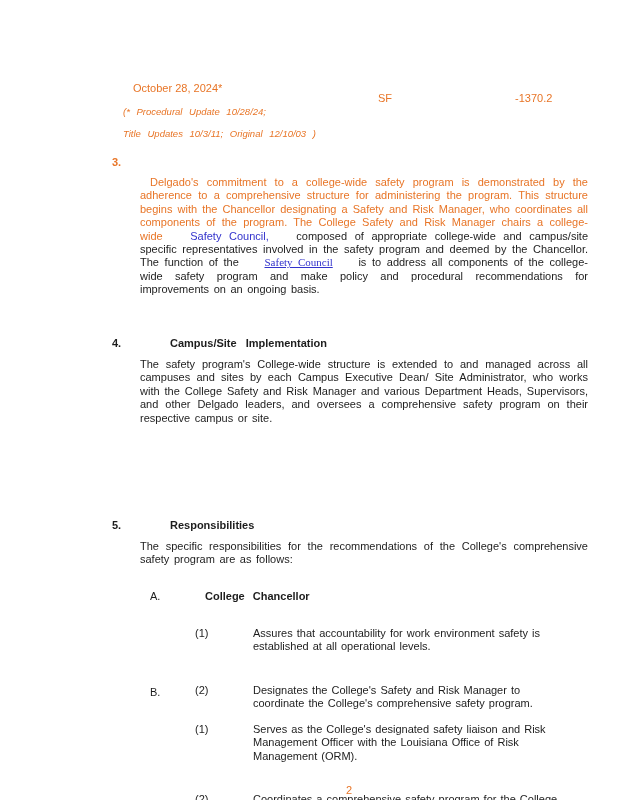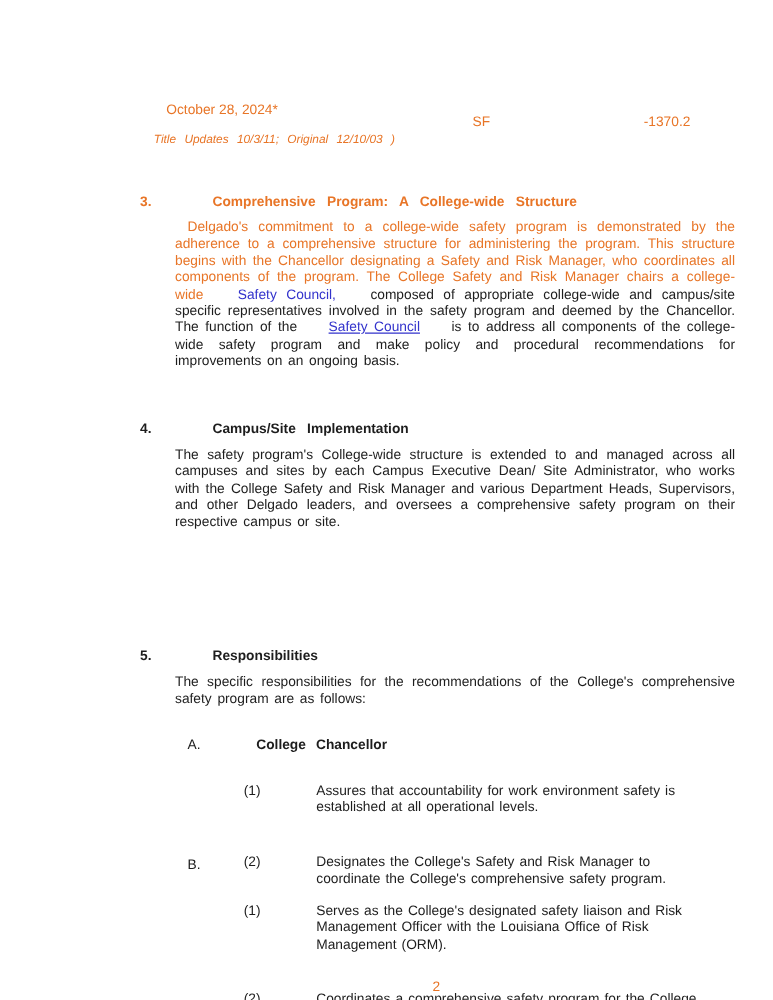--- a/index.html
+++ b/index.html
@@ -41,42 +41,42 @@
   .items { left:135px; width:413px; }
   .item { display:flex; }
   .item-marker { width:38px; flex:0 0 38px; }
   .item-text { flex:1; word-spacing:1px; }
 
   
   .subitem { display:flex; margin-left:68px; }
   .subitem-marker { width:34px; flex:0 0 34px; }
   .subitem-text { flex:1; word-spacing:1px; }
 
-  a.council-link, .council-link { color:#3333CC; text-decoration:underline; cursor:pointer; }
+  a.council-link, .council-link { color:#3333CC; text-decoration:underline; cursor:pointer;font-family:Liberation Serif, serif; }
   .council-mention { color:#3333CC; }
 
   .page-num { top:744px; left:0; width:618px; text-align:center; color:#E87527; }
 </style>
 </head>
 <body>
 
 <div class="page">
 
   <div class="abs hdr">
     <div class="hdr-row">
       <span>October 28, 2024*</span>
       <span class="hdr-sf">SF</span>
       <span class="hdr-num">-1370.2</span>
     </div>
+    <div class="hdr-italic">(* Procedural Update 10/28/24;</div>
     <div class="hdr-italic">Title Updates 10/3/11; Original 12/10/03 )</div>
   </div>
 
   <div class="abs sec-row" style="top:106px;">
     <span class="sec-num orange">3.</span>
-    <span class="sec-title orange">Comprehensive Program: A College-wide Structure</span>
   </div>
 
   <div class="abs para" style="top:136px;">
     <span class="orange">Delgado's commitment to a college-wide safety program is demonstrated by the adherence to a comprehensive structure for administering the program. This structure begins with the Chancellor designating a Safety and Risk Manager, who coordinates all components of the program. The College Safety and Risk Manager chairs a college-wide </span><span class="council-mention">Safety Council,</span><span> composed of appropriate college-wide and campus/site specific representatives involved in the safety program and deemed by the Chancellor. The function of the </span><a class="council-link">Safety Council</a><span> is to address all components of the college-wide safety program and make policy and procedural recommendations for improvements on an ongoing basis.</span>
   </div>
 
   <div class="abs sec-row" style="top:287px;">
     <span class="sec-num">4.</span>
     <span class="sec-title">Campus/Site Implementation</span>
   </div>

